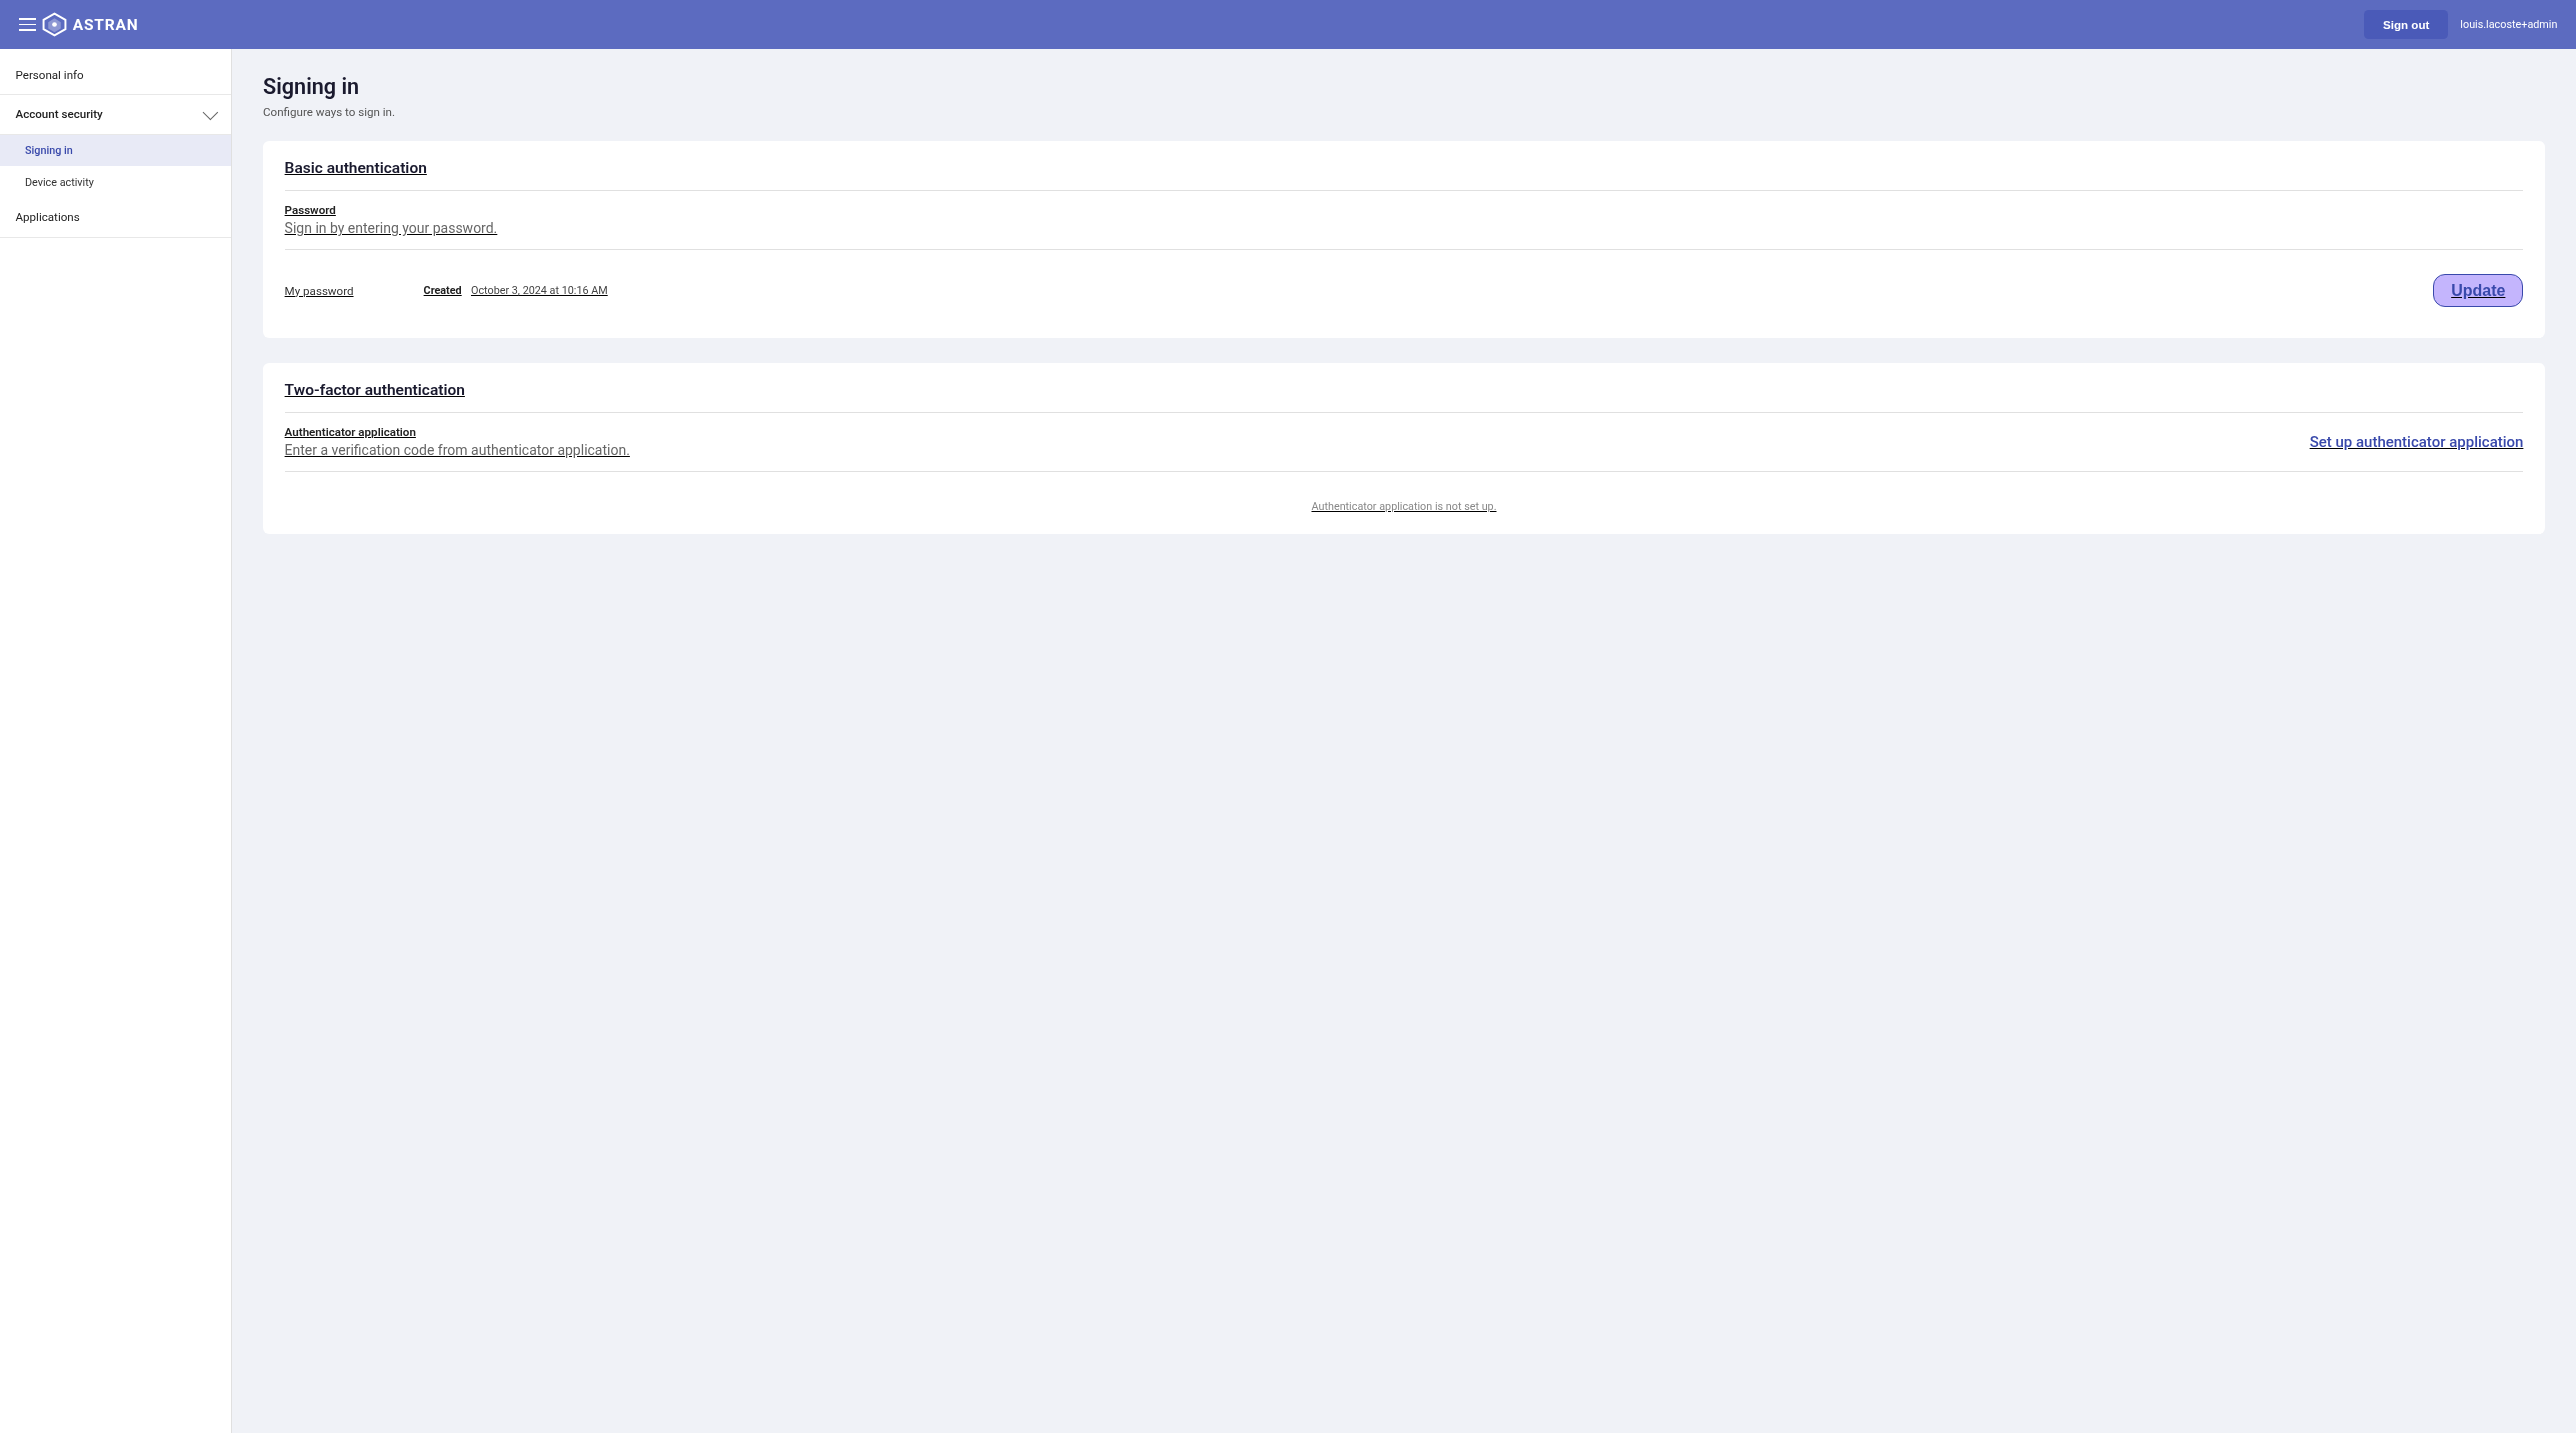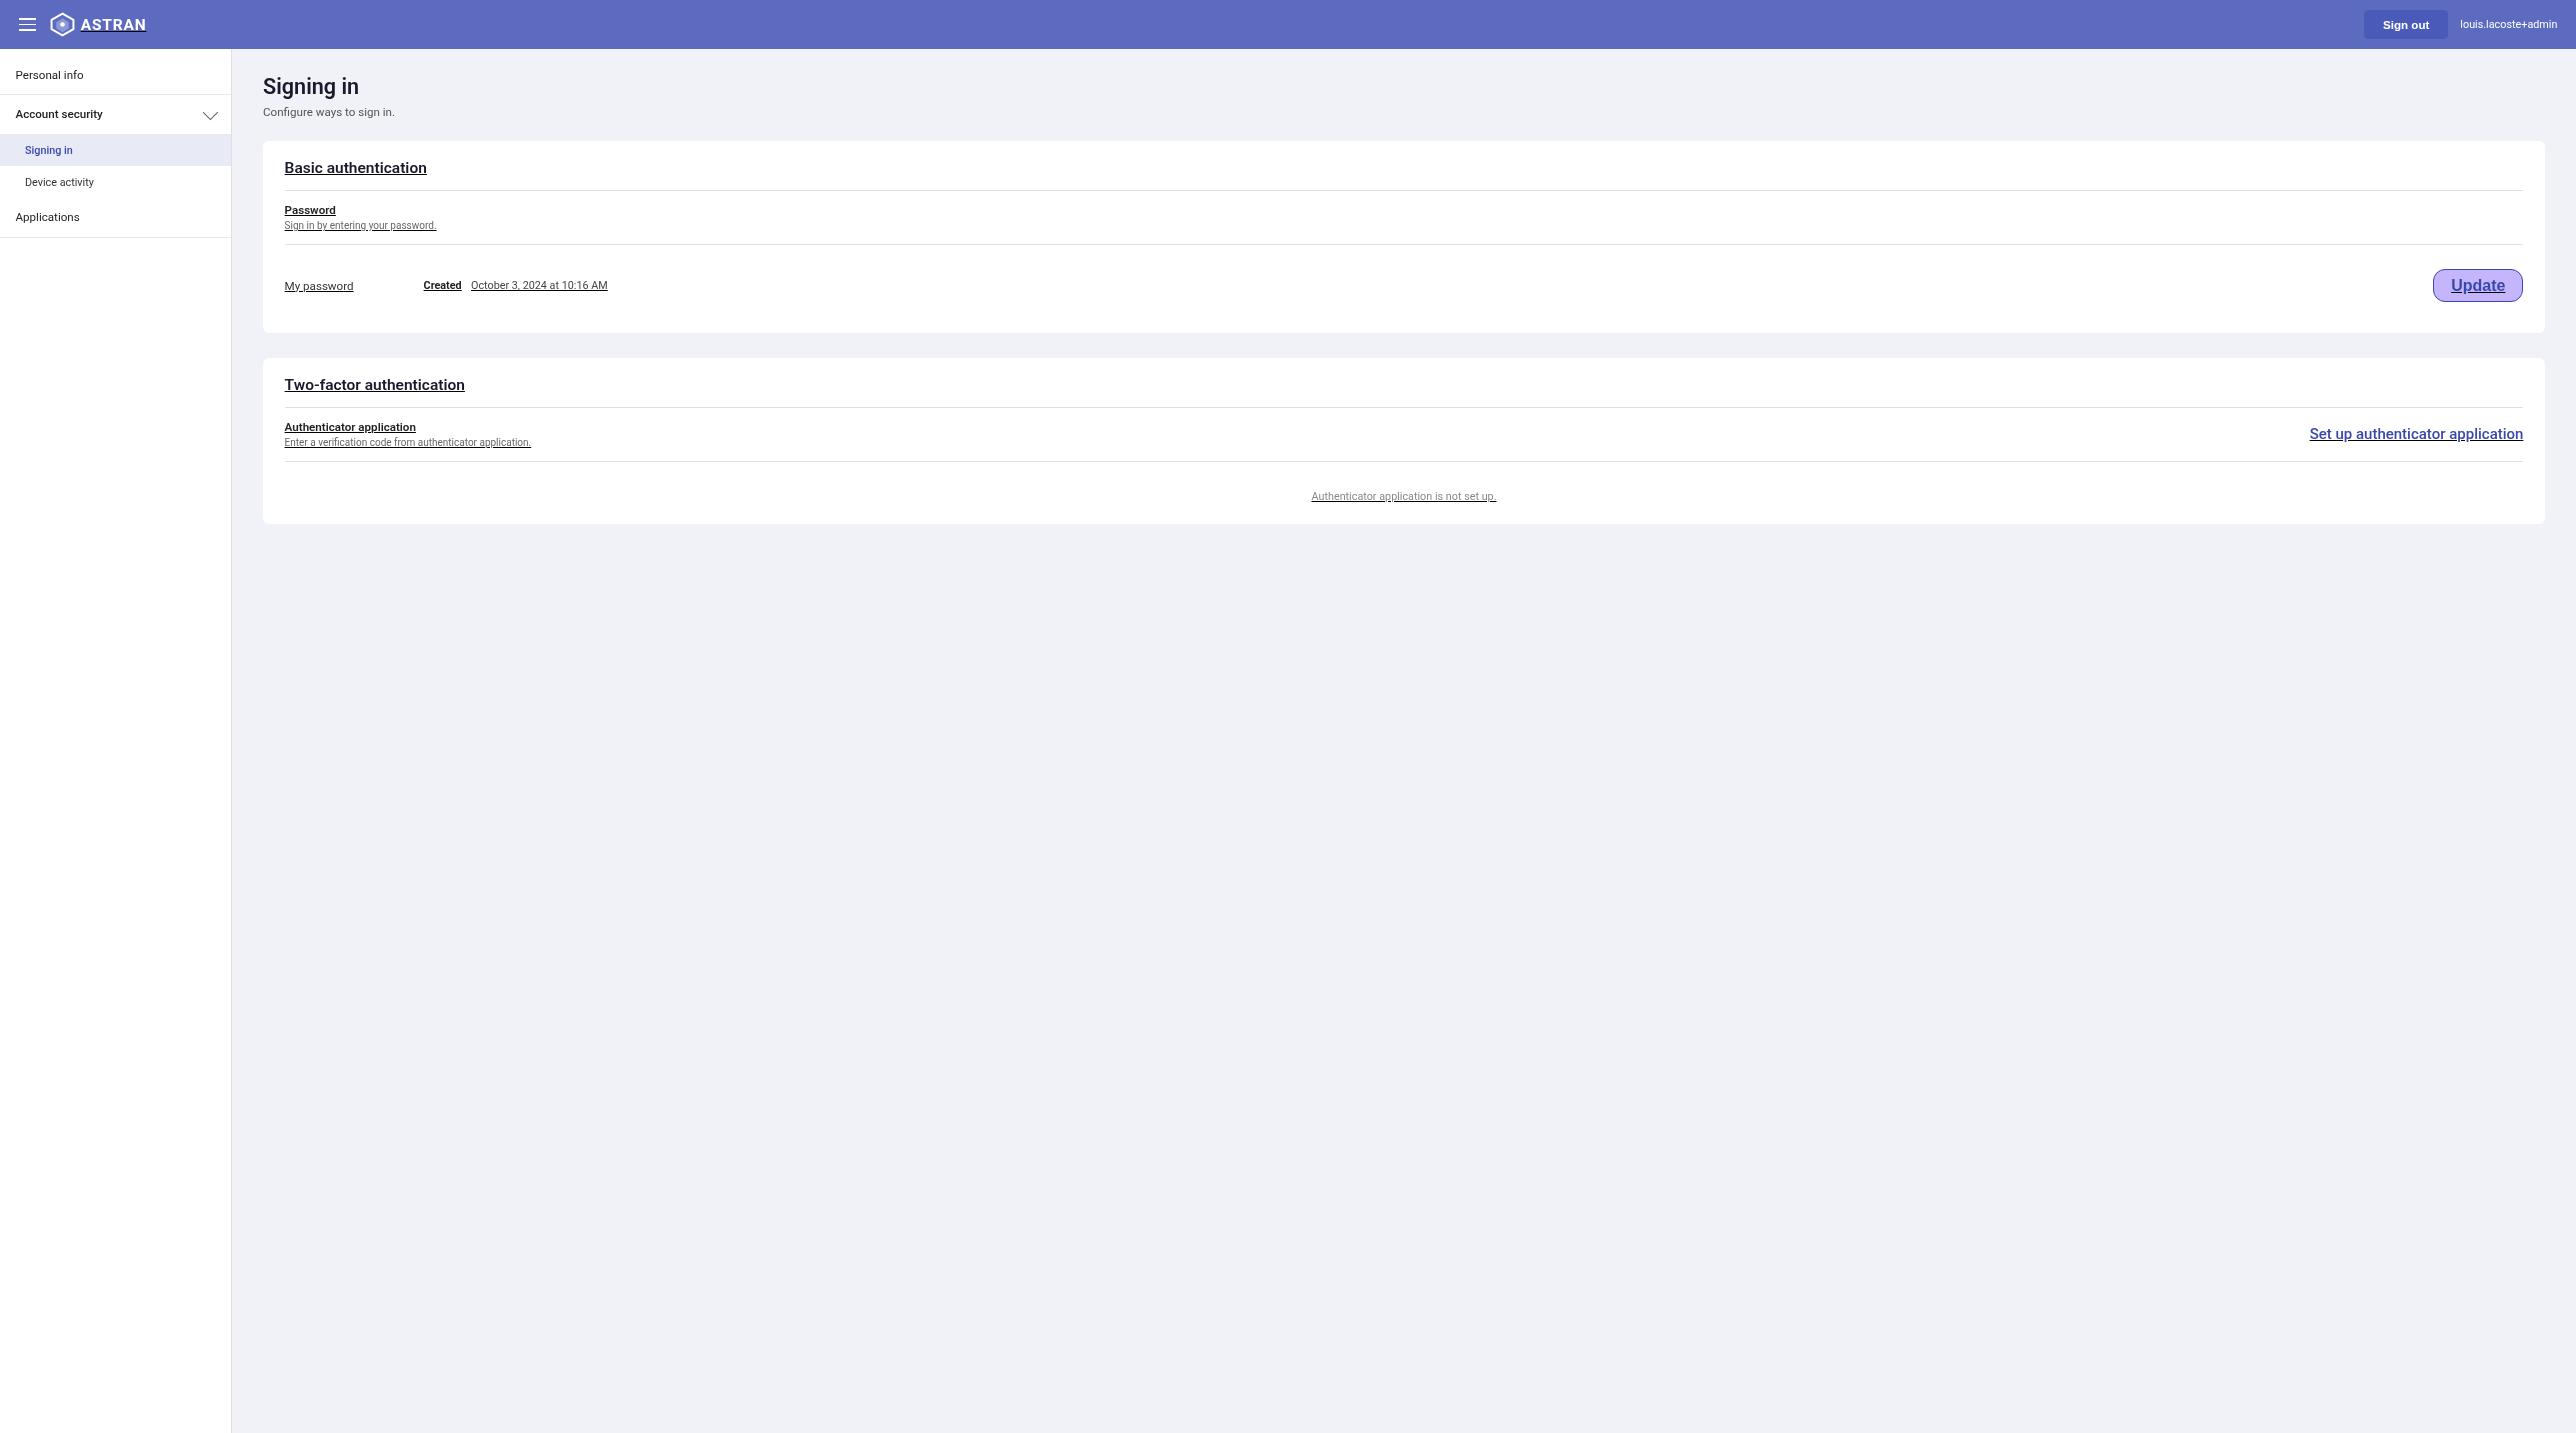--- a/index.html
+++ b/index.html
@@ -13,22 +13,21 @@
       justify-content: space-between;
       padding: 0 18.6px;
       height: 49px;
       position: fixed;
       top: 0; left: 0; right: 0;
       z-index: 100;
     }
     .header-left {
       display: flex;
       align-items: center;
-      gap: 14px;
-      text-decoration: underline;
+      gap: 6px;
     }
     .hamburger {
       display: flex;
       flex-direction: column;
       gap: 3.9px;
       cursor: pointer;
     }
     .hamburger span {
       display: block;
       width: 17px;
@@ -139,21 +138,21 @@
       color: #1a1a2e;
       margin-bottom: 4.6px;
     }
     .section-label {
       font-size: 11.6px;
       font-weight: 600;
       color: #222;
       margin-bottom: 3.1px;
     }
     .section-desc {
-      font-size: 10px;
+      font-size: 14px;
       color: #666;
       margin-bottom: 0;
     }
 
     .card {
       background: white;
       border-radius: 6.2px;
       margin-bottom: 25px;
       padding: 18.6px 21.6px;
       text-decoration: underline;

